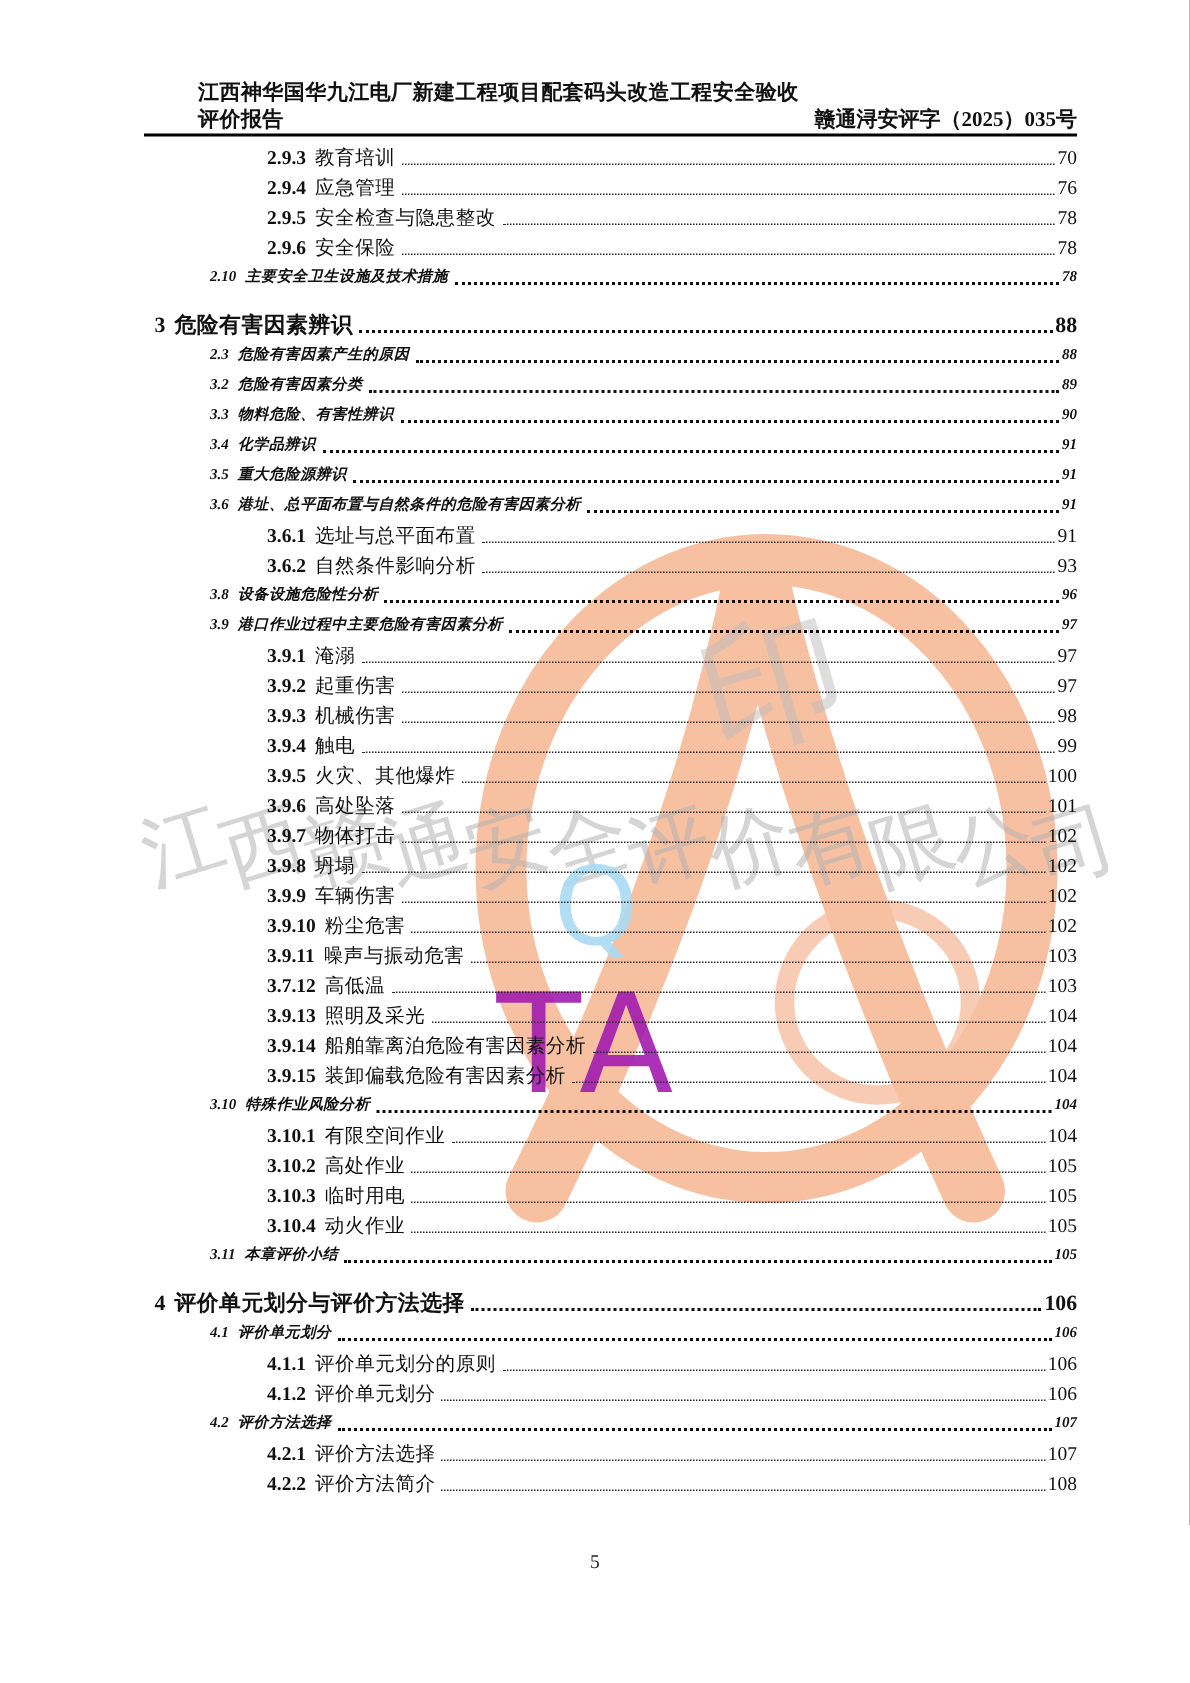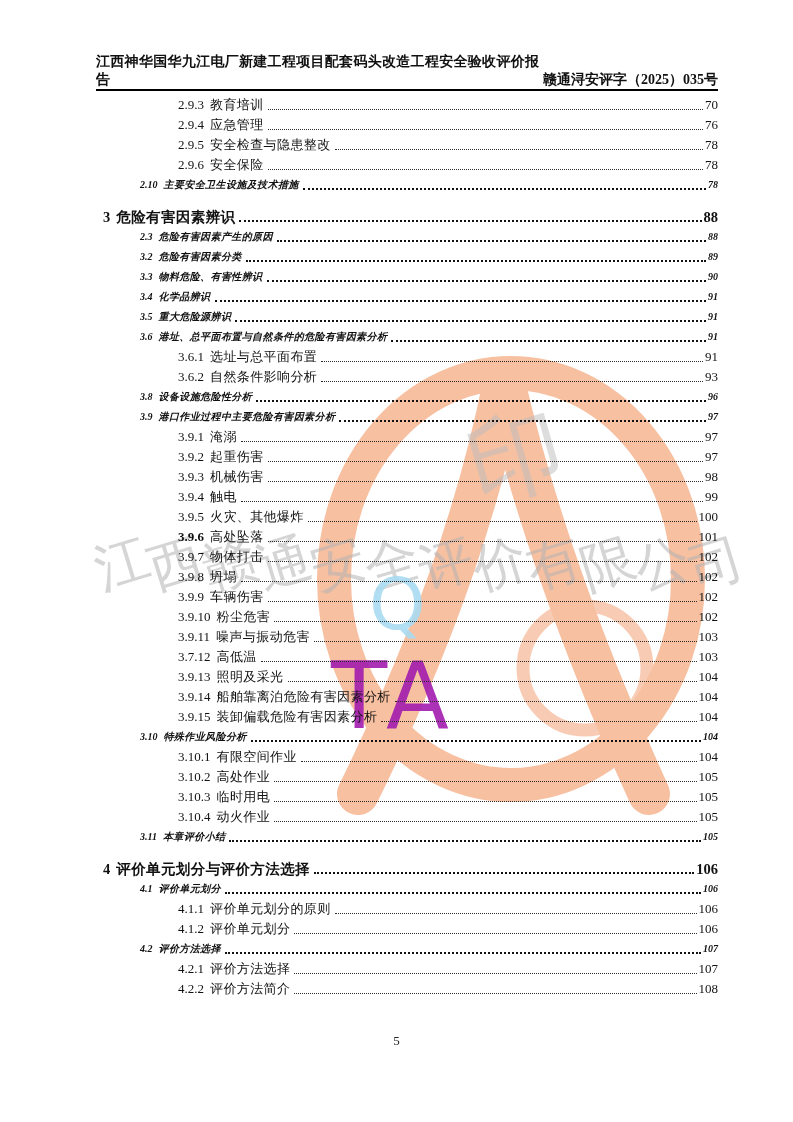--- a/index.html
+++ b/index.html
@@ -35,25 +35,25 @@
     letter-spacing:6px;color:#a21caf;opacity:.9;
   }
   .wm-svg{position:absolute;left:0;top:0;}
   
   .content{position:absolute;inset:0;z-index:1;}
   .header{
     position:absolute;left:96px;top:64px;width:622px;height:25px;
     display:flex;justify-content:space-between;align-items:flex-end;
     border-bottom:2px solid #000;
   }
-  .header .h-left{font-size:14px;font-weight:bold;letter-spacing:.3px;}
+  .header .h-left{font-size:14px;font-weight:bold;letter-spacing:.3px;margin-left:36px;}
   .header .h-right{font-size:14px;font-weight:bold;white-space:nowrap;}
   .toc{position:absolute;left:103px;top:94px;width:615px;}
   .row{display:flex;align-items:flex-end;height:20px;line-height:18px;}
-  .row .num{white-space:nowrap;margin-right:6px;}
+  .row .num{white-space:nowrap;margin-right:6px;font-weight:bold;}
   .row .ttl{white-space:nowrap;letter-spacing:.4px;}
   .row .leader{flex:1;border-bottom:1.6px dotted #2a2a2a;margin:0 2px 4px 4px;min-width:8px;}
   .row .pg{white-space:nowrap;}
   .lv1{font-size:14.5px;font-weight:bold;}
   .lv2{font-size:10px;font-weight:bold;font-style:italic;padding-left:37px;}
   .lv3{font-size:13px;padding-left:75px;}
   .lv1 .leader,.lv2 .leader{border-bottom:2.1px dotted #111;margin-bottom:4px;}
   .gap{margin-top:12px;}
   .numbold .num{font-weight:bold;}
   .pageno{

